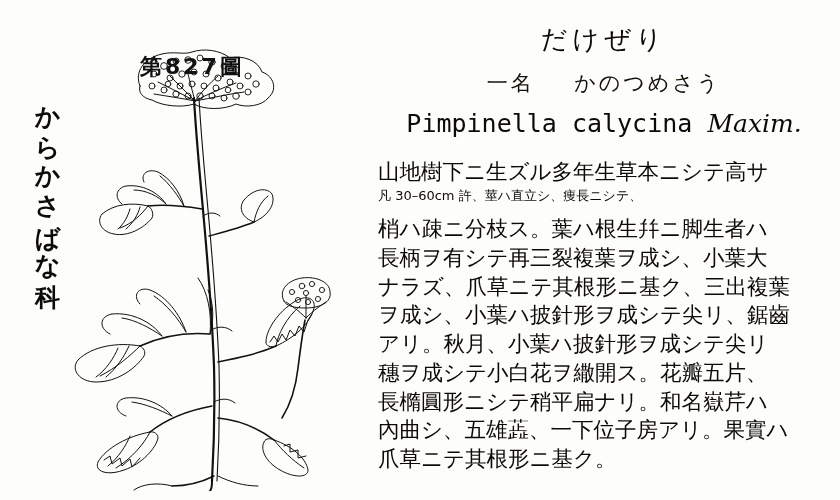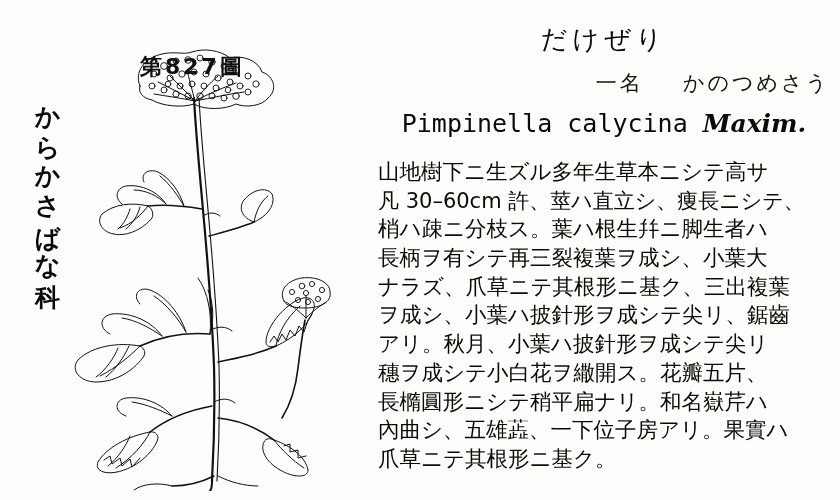--- a/index.html
+++ b/index.html
@@ -72,58 +72,58 @@
   .jp-title {
     text-align: center;
     font-family: "DejaVu Sans", sans-serif;
     font-size: 26px;
     font-weight: 400;
     letter-spacing: 5px;
     margin-top: 8px;
     color: #0c0a07;
   }
   .jp-alt {
-    text-align: right;
+    text-align: center;
     font-family: "DejaVu Sans", sans-serif;
     font-size: 21px;
     letter-spacing: 3px;
     margin-top: 12px;
     color: #141008;
   }
   .latin-name {
     text-align: center;
     font-family: "DejaVu Sans Mono", monospace;
     font-size: 25px;
     letter-spacing: 0px;
     margin-top: 12px;
     white-space: nowrap;
     color: #0c0a07;
   }
   .latin-name .author {
     font-family: "DejaVu Serif", serif;
     font-style: italic;
-    font-weight: 700;
+    font-weight: 400;
     letter-spacing: 0;
   }
   .body-text {
     margin-top: 20px;
     font-family: "DejaVu Sans", sans-serif;
     font-size: 21.5px;
     line-height: 1.335;
     letter-spacing: 0px;
     text-align: left;
     color: #0d0a06;
   }
   .body-text .line {
     white-space: pre;
     display: block;
     height: 28.7px;
   }
   .body-text .line.mixed {
-    font-size: 21px;
+    font-size: 13px;
   }
 </style>
 </head>
 <body>
 
 <div class="page">
 
   <div class="vertical-family">からかさばな科</div>
 
   <div class="figure-number">第827圖</div>

